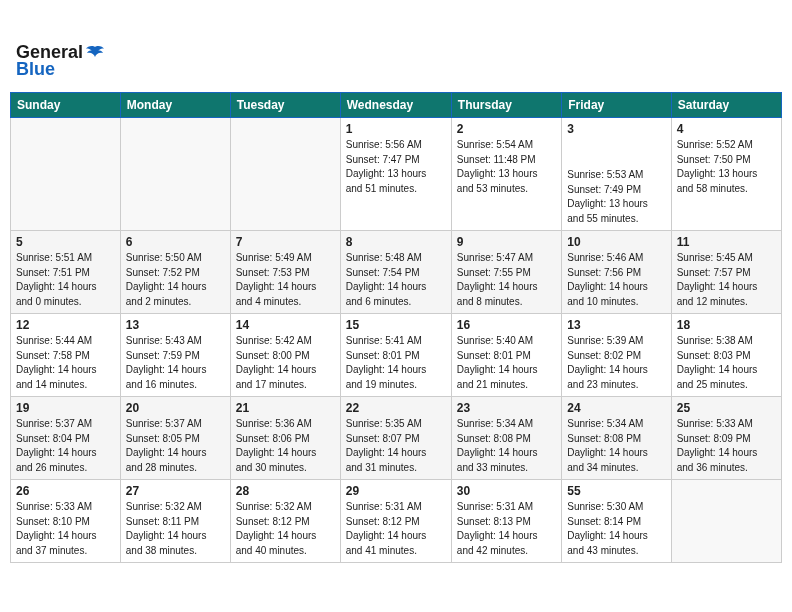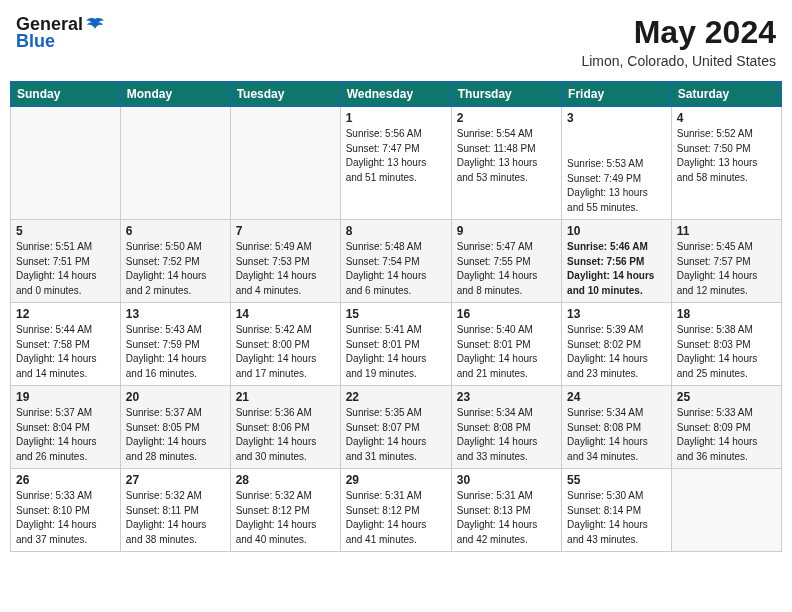--- a/index.html
+++ b/index.html
@@ -9,20 +9,21 @@
       width: 792px;
       min-height: 612px;
       padding: 10px;
     }
     .header {
       display: flex;
       justify-content: space-between;
       align-items: flex-start;
       margin-bottom: 8px;
       padding: 4px 6px;
+      margin-top: 28px;
     }
     .logo {
       display: flex;
       flex-direction: column;
       align-items: flex-start;
     }
     .title-block {
       text-align: right;
     }
     .main-title {
@@ -81,24 +82,20 @@
 <div class="header">
   <div class="logo">
     <div style="display:flex; align-items:center;">
       <span style="font-size:18px; font-weight:bold; color:#1a1a1a;">General</span>
       <svg width="20" height="16" viewBox="0 0 20 16" style="margin-left:2px;">
         <path d="M10 2 C12 0, 18 1, 19 4 C17 3, 15 4, 13 6 C15 5, 17 6, 18 8 C14 7, 11 9, 10 12 C9 9, 6 7, 2 8 C3 6, 5 5, 7 6 C5 4, 3 3, 1 4 C2 1, 8 0, 10 2Z" fill="#1565c0"></path>
       </svg>
     </div>
     <span style="font-size:18px; font-weight:bold; color:#1565c0; margin-top:-4px;">Blue</span>
   </div>
-  <div class="title-block">
-    <div class="main-title">May 2024</div>
-    <div class="subtitle">Limon, Colorado, United States</div>
-  </div>
 </div>
 
 <table class="calendar">
   <thead>
     <tr>
     <th>Sunday</th>
         <th>Monday</th>
         <th>Tuesday</th>
         <th>Wednesday</th>
         <th>Thursday</th>
@@ -171,21 +168,21 @@
         </td>
         <td>
           <span class="day-num">9</span>
           <div class="day-info" style="white-space: pre-line;">Sunrise: 5:47 AM
 Sunset: 7:55 PM
 Daylight: 14 hours
 and 8 minutes.</div>
         </td>
         <td>
           <span class="day-num">10</span>
-          <div class="day-info" style="white-space: pre-line; font-weight: bold;">Sunrise: 5:46 AM
+          <div class="day-info" style="white-space: pre-line;">Sunrise: 5:46 AM
 Sunset: 7:56 PM
 Daylight: 14 hours
 and 10 minutes.</div>
         </td>
         <td>
           <span class="day-num">11</span>
           <div class="day-info" style="white-space: pre-line;">Sunrise: 5:45 AM
 Sunset: 7:57 PM
 Daylight: 14 hours
 and 12 minutes.</div>

